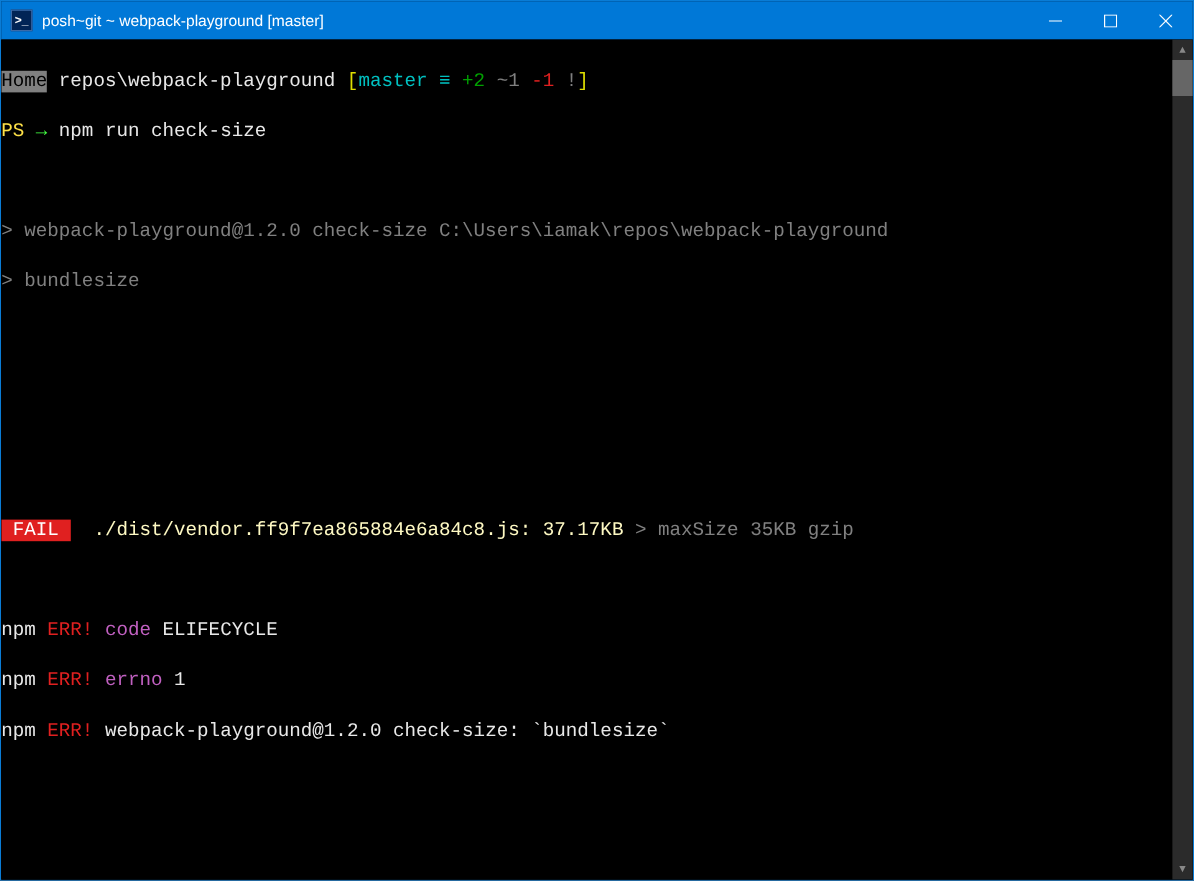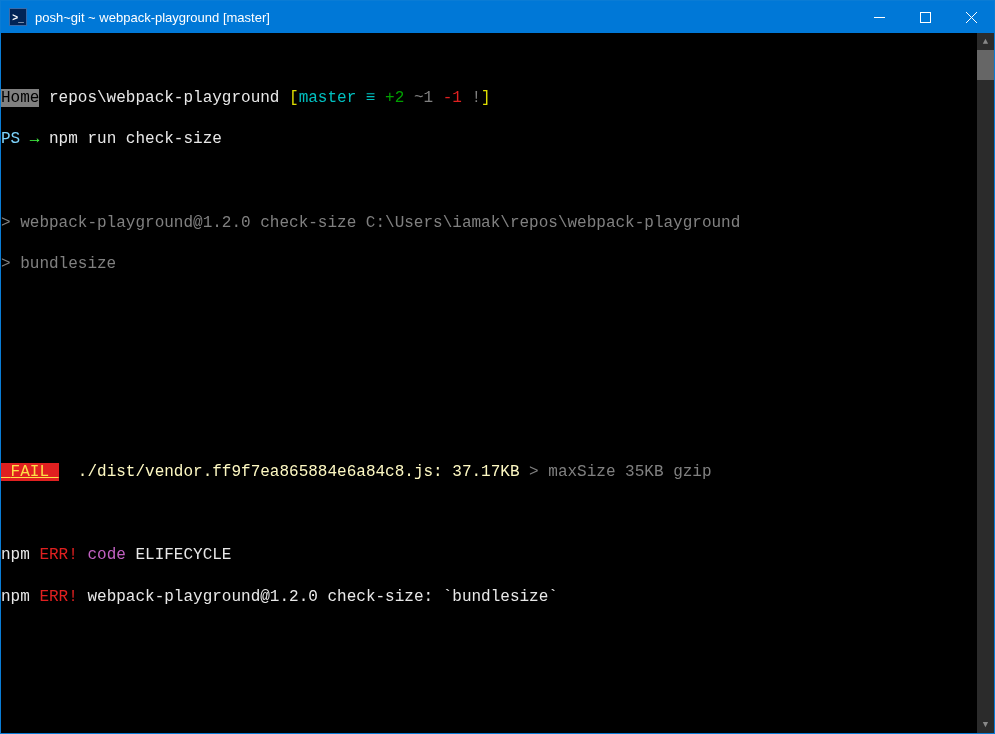--- a/index.html
+++ b/index.html
@@ -60,21 +60,20 @@
       overflow: hidden;
     }
     .terminal {
       flex: 1;
       background: #000;
       color: #ccc;
       padding: 4px 0 4px 0;
       white-space: pre;
       line-height: 1.3;
       overflow: hidden;
-      margin-top: 30px;
     }
     .terminal .line { white-space: pre-wrap; word-break: break-all; }
     .scrollbar {
       width: 17px;
       background: #2b2b2b;
       position: relative;
     }
     .scrollbar-thumb {
       position: absolute;
       top: 17px;
@@ -96,26 +95,26 @@
     .scrollbar-arrow.up { top: 0; }
     .scrollbar-arrow.down { bottom: 0; }
 
     .home-bg { background: #808080; color: #000; }
     .cyan { color: #00c0c0; }
     .darkgray { color: #808080; }
     .green { color: #00a000; }
     .brightgreen { color: #44ff44; }
     .red { color: #e02020; }
     .yellow { color: #dede00; }
-    .blue { color: #7dd3fc; }
+    .blue { color: #fde047; }
     .brightred { color: #fef9c3; }
     .white { color: #e8e8e8; }
     .purple { color: #c060c0; }
     .bg-green { background: #10c020; color: #000; padding: 0 0; }
-    .bg-red { background: #e02020; color: #fde047; padding: 0 0; text-decoration: underline; }
+    .bg-red { background: #e02020; color: #ffffff; padding: 0 0; }
   </style>
 </head>
 <body>
 
 <div class="window">
 
   <div class="titlebar">
     <div class="titlebar-icon">
       <span>&gt;_</span>
     </div>
@@ -147,20 +146,21 @@
 <div class="line"> </div>
 <div class="line darkgray">&gt; webpack-playground@1.2.0 check-size C:\Users\iamak\repos\webpack-playground</div>
 <div class="line darkgray">&gt; bundlesize</div>
 <div class="line"> </div>
 <div class="line"> </div>
 <div class="line"> </div>
 <div class="line"> </div>
 <div class="line"><span class="bg-red"> <span>FAIL</span> </span>  <span class="brightred">./dist/vendor.ff9f7ea865884e6a84c8.js: 37.17KB</span><span class="darkgray"> &gt; maxSize 35KB gzip</span></div>
 <div class="line"> </div>
 <div class="line"><span class="white">npm</span><span class="red"> ERR!</span><span class="purple"> code</span><span class="white"> ELIFECYCLE</span></div>
+<div class="line"><span class="white">npm</span><span class="red"> ERR!</span><span class="purple"> errno</span><span class="white"> 1</span></div>
 <div class="line"><span class="white">npm</span><span class="red"> ERR!</span><span class="white"> webpack-playground@1.2.0 check-size: `bundlesize`</span></div>
 
 
 
 
 
 
 
 
 

